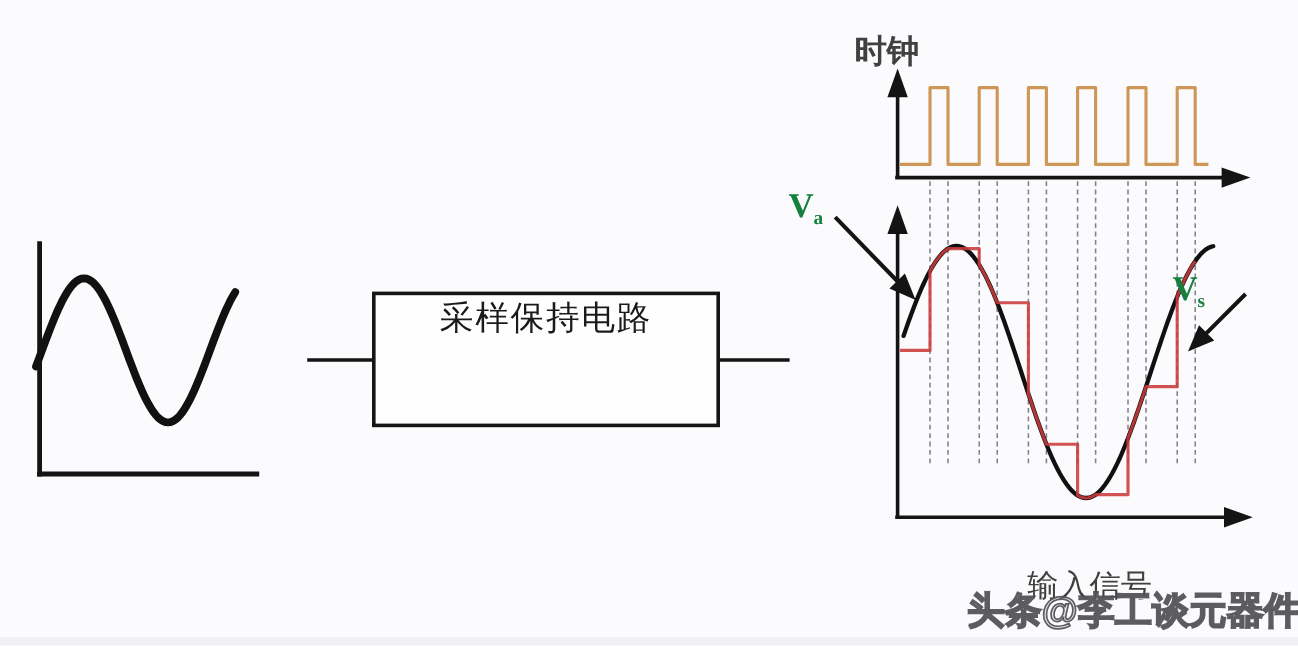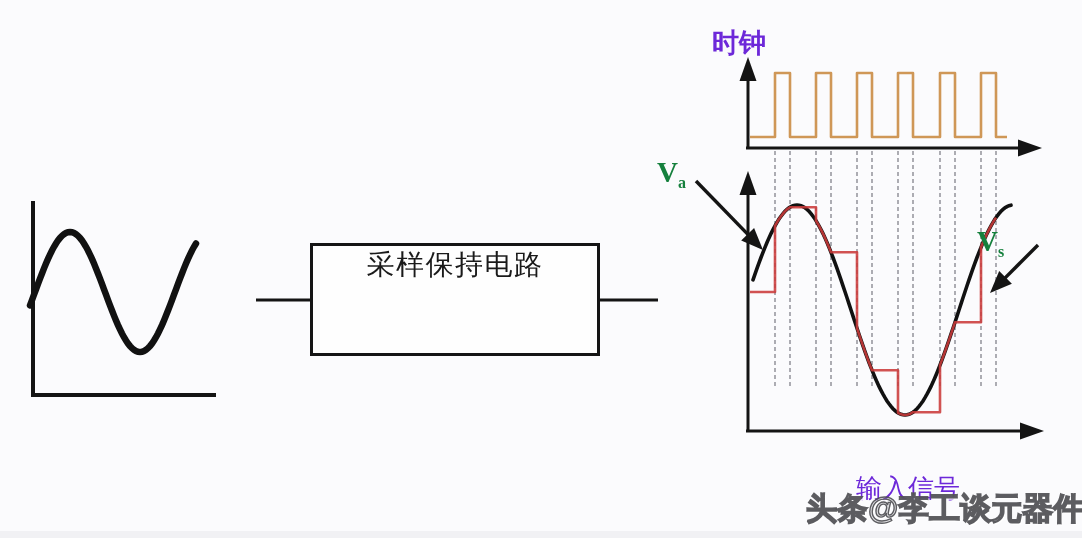--- a/index.html
+++ b/index.html
@@ -1,19 +1,19 @@
 <!DOCTYPE html>
 <html><head>
 <meta charset="utf-8">
 <style>
   html,body{margin:0;padding:0;}
   body{width:1082px;height:538px;background:#fbfbfd;font-family:"Liberation Sans",sans-serif;overflow:hidden;}
   #stage{position:relative;width:1082px;height:538px;}
   #diagram-svg{position:absolute;left:0;top:0;}
-  .lbl{position:absolute;color:#6d28d9;white-space:nowrap;line-height:1.1;}
+  .lbl{position:absolute;color:#404040;white-space:nowrap;line-height:1.1;}
   #clock-title{left:712px;top:29px;font-size:27px;font-weight:600;}
   #input-label{left:46px;top:426px;font-size:26px;}
   #output-label{left:856px;top:474px;font-size:26px;}
   .vlab{position:absolute;font-family:"Liberation Serif",serif;font-weight:700;color:#15803d;font-size:29px;line-height:1;white-space:nowrap;}
   .vlab sub{font-size:16px;line-height:1;vertical-align:-6px;}
   #va-label{left:657px;top:158px;}
   #vs-label{left:977px;top:227px;}
   #sh-block{position:absolute;left:310px;top:243px;width:290px;height:113px;border:3.5px solid #151515;background:#fefefe;box-sizing:border-box;display:flex;align-items:flex-start;justify-content:center;font-size:28px;letter-spacing:1.5px;color:#1a1a1a;}
   #watermark{position:absolute;left:806px;top:488px;font-size:31px;font-weight:700;white-space:nowrap;
              color:rgba(170,170,175,0.30);-webkit-text-stroke:1.4px rgba(80,80,85,0.92);

